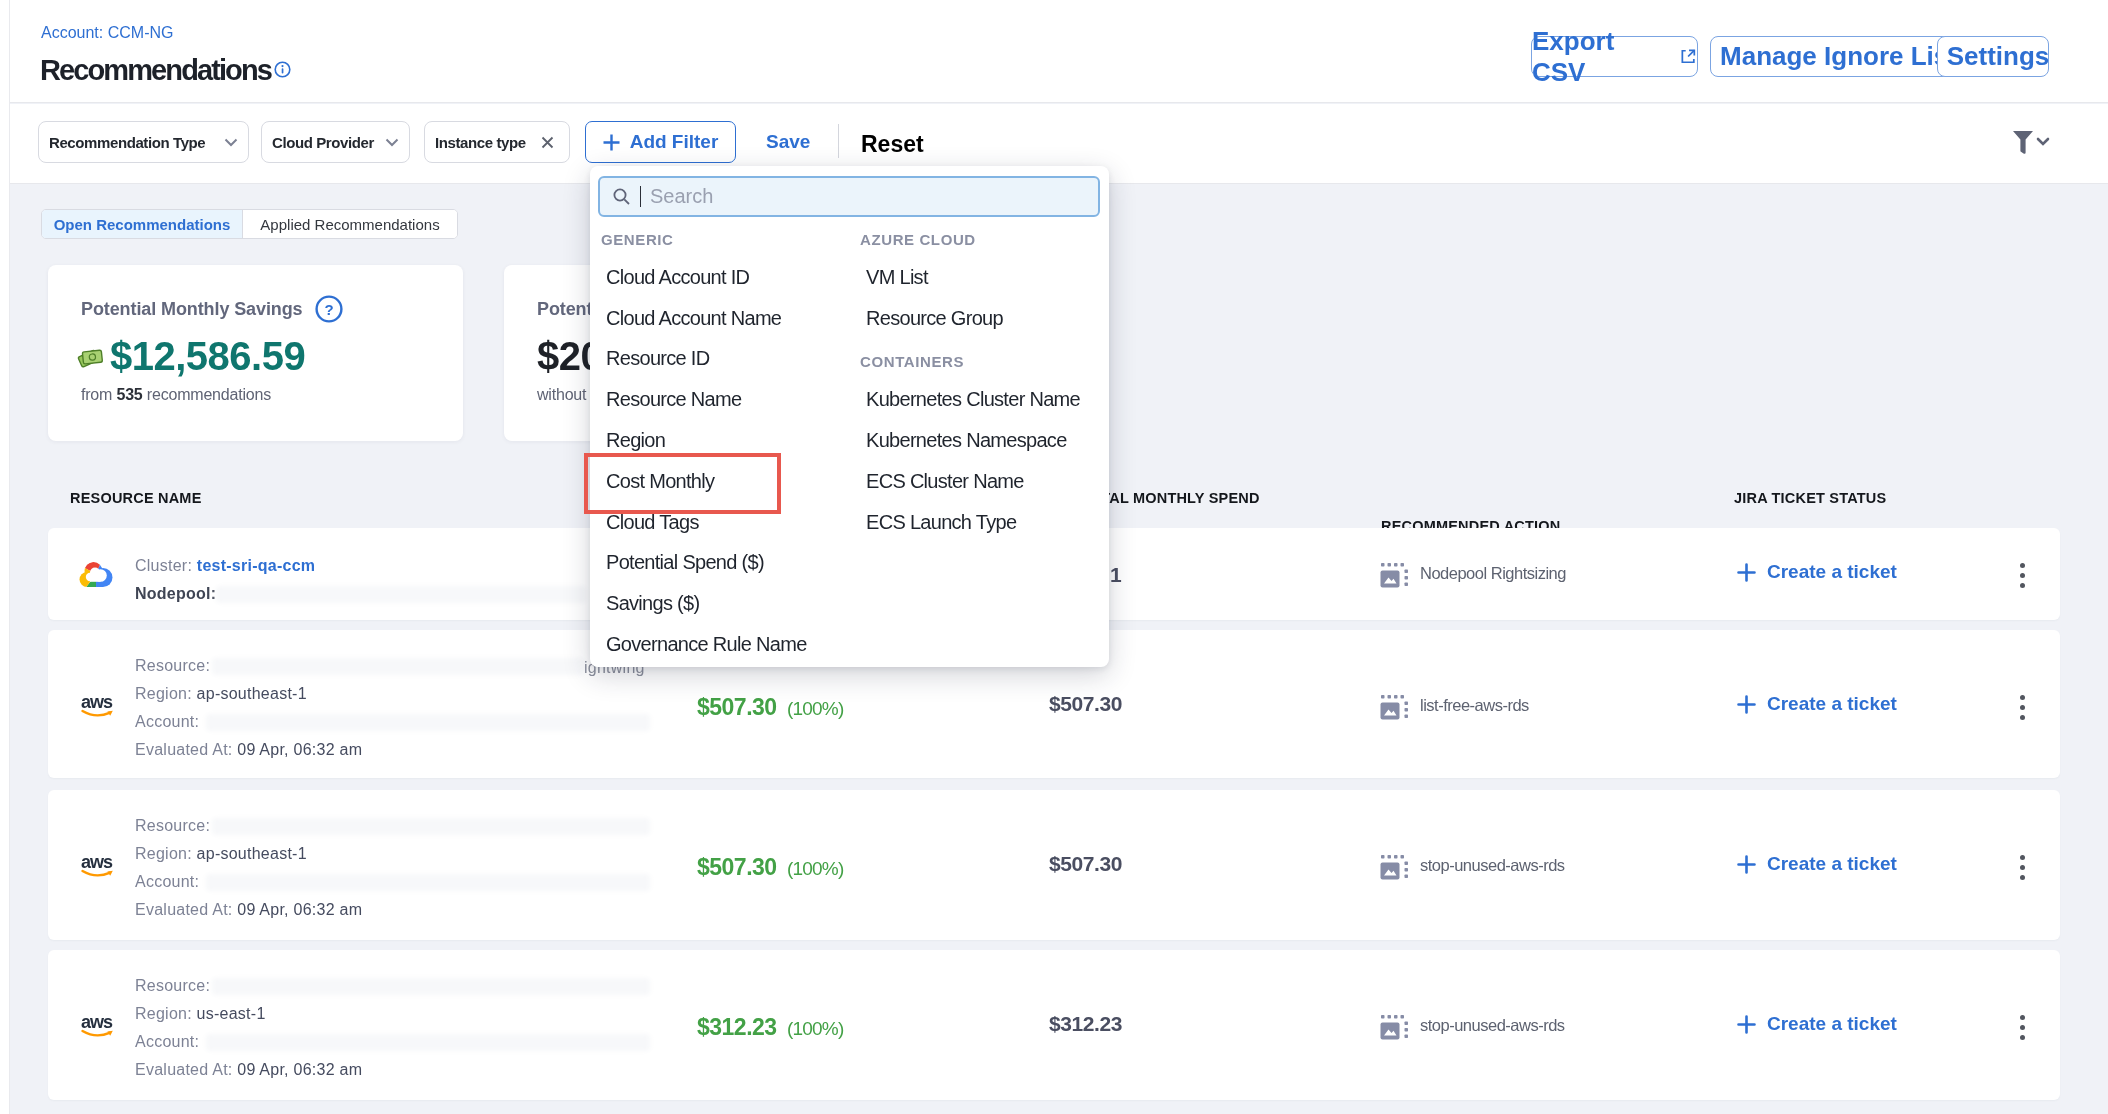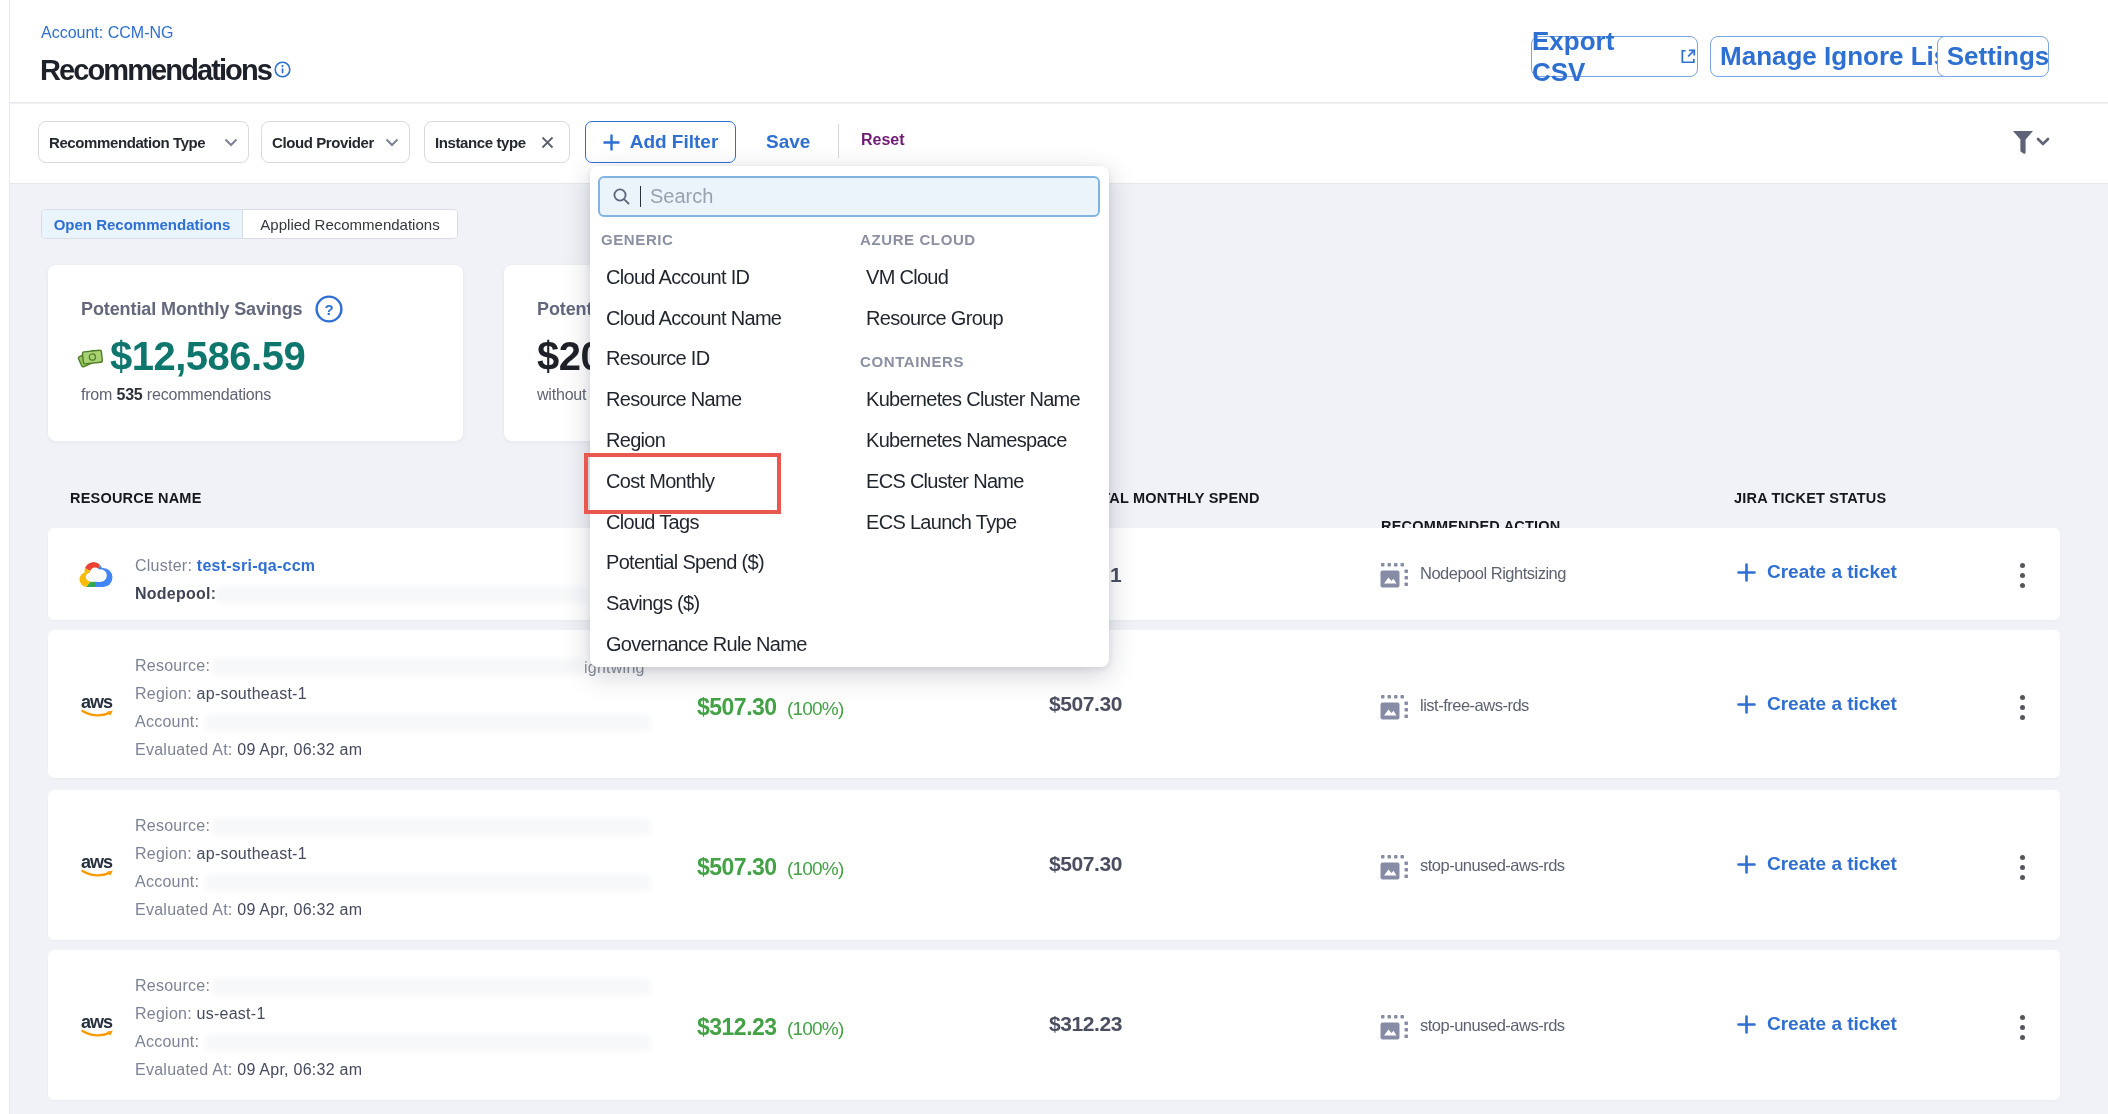--- a/index.html
+++ b/index.html
@@ -98,21 +98,21 @@
       <path d="M1.5 1.5 L11.5 11.5 M11.5 1.5 L1.5 11.5"></path>
     </svg>
   </div>
   <div class="abs btn" style="left:585px;top:121px;width:151px;height:42px;border-color:#2e6fd2;border-radius:7px;font-size:19px;">
     <svg width="17" height="17" viewBox="0 0 17 17" stroke="#2e6fd2" stroke-width="2.4">
       <path d="M8.5 0.5 V16.5 M0.5 8.5 H16.5"></path>
     </svg>
     Add Filter</div>
   <div class="abs" style="left:766px;top:131px;font-size:19px;font-weight:700;color:#2e6fd2;">Save</div>
   <div class="abs" style="left:838px;top:124px;width:1px;height:34px;background:#d4d6dd;"></div>
-  <div class="abs" style="left:861px;top:131px;font-size:16px;font-weight:700;color:#701a75;">Reset</div>
+  <div class="abs" style="left:861px;top:131px;font-size:23px;font-weight:700;color:#000000;">Reset</div>
 
   <svg class="abs" style="left:2012px;top:130px" width="38" height="26" viewBox="0 0 38 26">
     <path d="M1 1 H21 L13.6 9.5 V22.5 Q13.6 24.5 11.5 23.4 L8.6 21.6 Q8.4 21.4 8.4 20.4 V9.5 Z" fill="#5e6375"></path>
     <path d="M26 9 L31 14 L36 9" fill="none" stroke="#5e6375" stroke-width="2.6" stroke-linecap="round"></path>
   </svg>
 
   <div class="abs leftstrip"></div>
 
   <div class="abs tabs">
     <div class="tab1">Open Recommendations</div>
@@ -340,21 +340,21 @@
     <div class="item" style="left:16px;top:141px;">Cloud Account Name</div>
     <div class="item" style="left:16px;top:181px;">Resource ID</div>
     <div class="item" style="left:16px;top:222px;">Resource Name</div>
     <div class="item" style="left:16px;top:263px;">Region</div>
     <div class="item" style="left:16px;top:304px;">Cost Monthly</div>
     <div class="item" style="left:16px;top:345px;">Cloud Tags</div>
     <div class="item" style="left:16px;top:385px;">Potential Spend ($)</div>
     <div class="item" style="left:16px;top:426px;">Savings ($)</div>
     <div class="item" style="left:16px;top:467px;">Governance Rule Name</div>
     <div class="sect" style="left:270px;top:65px;">AZURE CLOUD</div>
-    <div class="item" style="left:276px;top:100px;">VM Cloud</div>
+    <div class="item" style="left:276px;top:100px;">VM List</div>
     <div class="item" style="left:276px;top:141px;">Resource Group</div>
     <div class="sect" style="left:270px;top:187px;">CONTAINERS</div>
     <div class="item" style="left:276px;top:222px;">Kubernetes Cluster Name</div>
     <div class="item" style="left:276px;top:263px;">Kubernetes Namespace</div>
     <div class="item" style="left:276px;top:304px;">ECS Cluster Name</div>
     <div class="item" style="left:276px;top:345px;">ECS Launch Type</div>
     <div class="redbox"></div>
   </div>
 
 </body></html>

